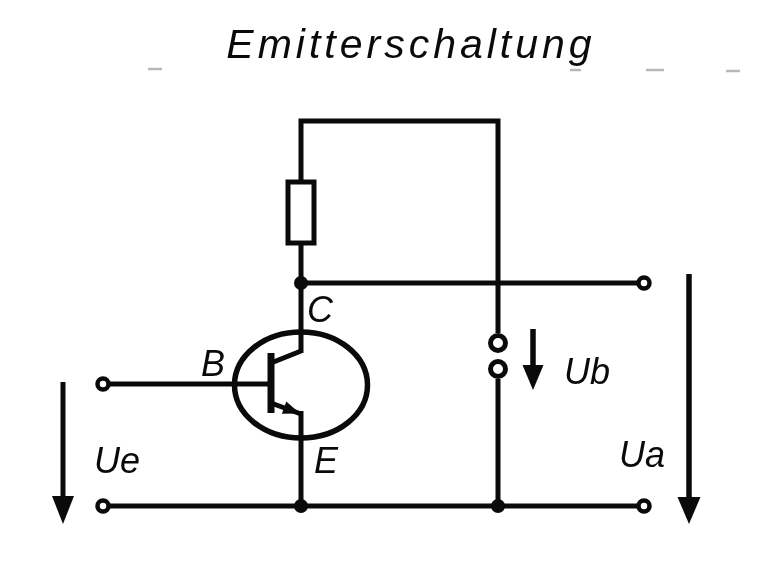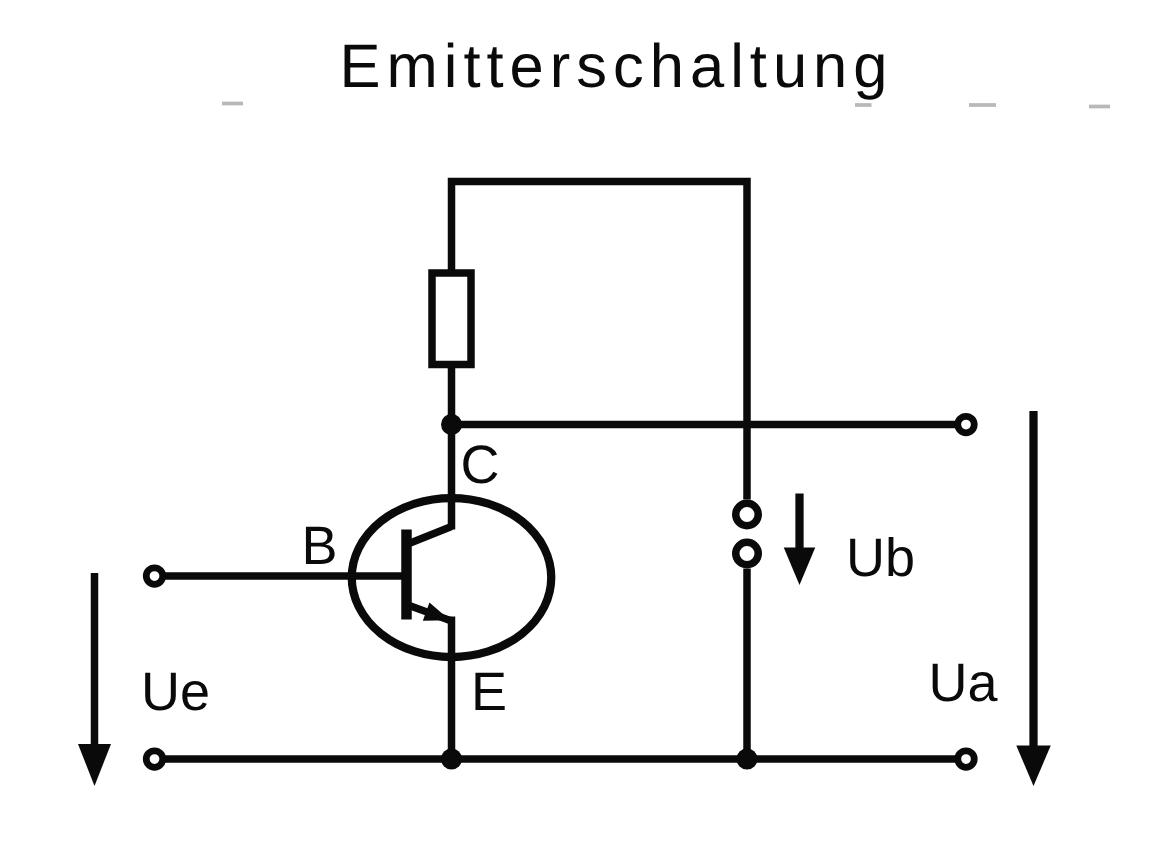--- a/index.html
+++ b/index.html
@@ -7,20 +7,21 @@
     padding: 0;
     background: #ffffff;
   }
   .page {
     position: relative;
     width: 768px;
     height: 576px;
     background: #ffffff;
     overflow: hidden;
     font-family: "Liberation Sans", sans-serif;
+    font-style: italic;
   }
   svg { display: block; }
   .ink-stroke  { stroke: #0a0a0a; fill: none; }
   .ink-fill    { fill: #0a0a0a; stroke: none; }
   .hollow      { fill: #ffffff; stroke: #0a0a0a; }
   .lbl {
     fill: #0a0a0a;
     font-family: "Liberation Sans", sans-serif;
     font-size: 36px;
     font-weight: 400;

